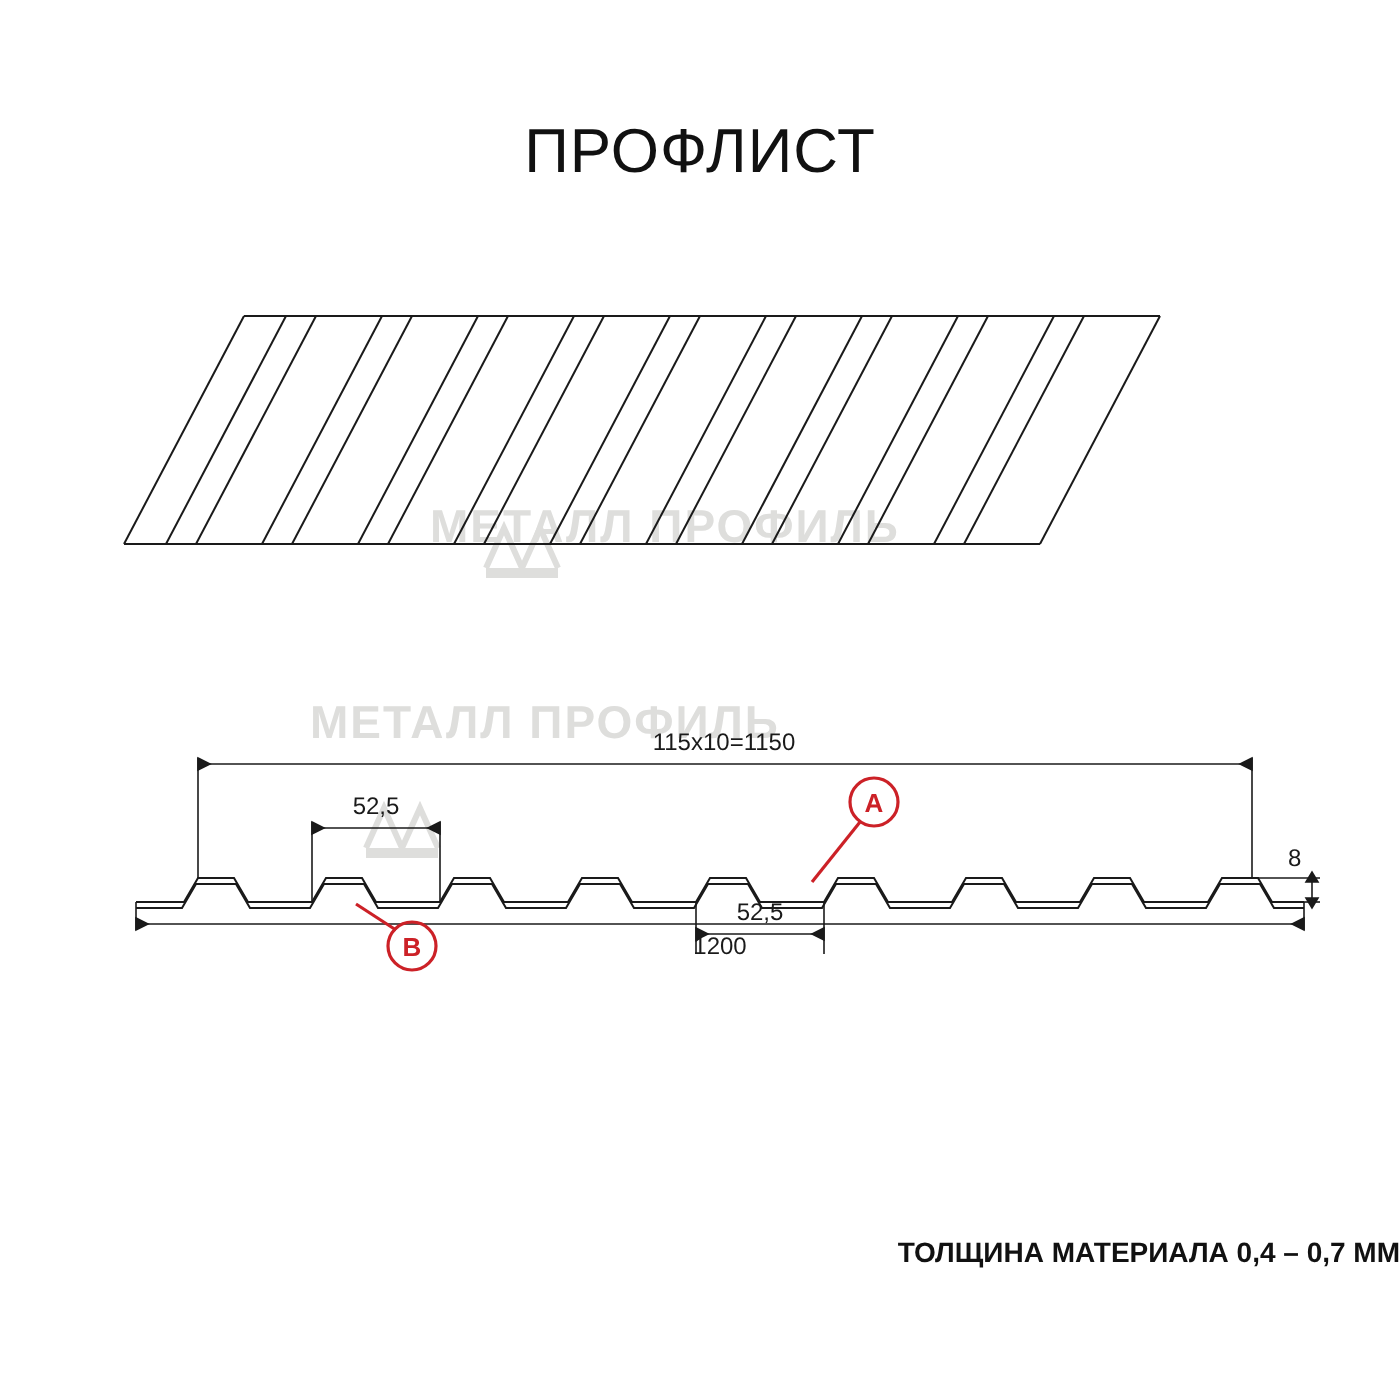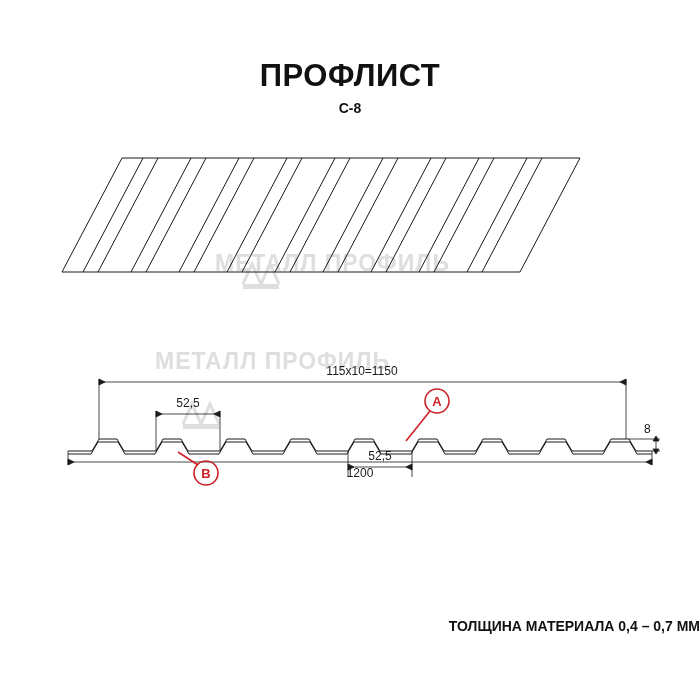--- a/index.html
+++ b/index.html
@@ -20,21 +20,21 @@
     width: 700px;
     height: 700px;
   }
   .title {
     position: absolute;
     top: 58px;
     left: 0;
     width: 700px;
     text-align: center;
     font-size: 31px;
-    font-weight: bold;
+    font-weight: normal;
     letter-spacing: 0.5px;
     color: #111111;
   }
   .subtitle {
     position: absolute;
     top: 100px;
     left: 0;
     width: 700px;
     text-align: center;
     font-size: 14px;
@@ -96,21 +96,20 @@
     font-size: 12px;
     fill: #1a1a1a;
   }
 </style>
 </head>
 <body>
 
 <div class="page">
 
   <div class="title">ПРОФЛИСТ</div>
-  <div class="subtitle">С-8</div>
 
   <div class="wm-logo" style="top:258px; left:240px;">
     <svg width="42" height="34" viewBox="0 0 42 34">
       <path d="M3 26 L12 6 L21 26 L30 6 L39 26" fill="none" stroke="#dededc" stroke-width="3"></path>
       <rect x="3" y="26" width="36" height="5" fill="#dededc"></rect>
     </svg>
   </div>
   <div class="watermark wm1">МЕТАЛЛ ПРОФИЛЬ</div>
 
   <div class="wm-logo" style="top:398px; left:180px;">

